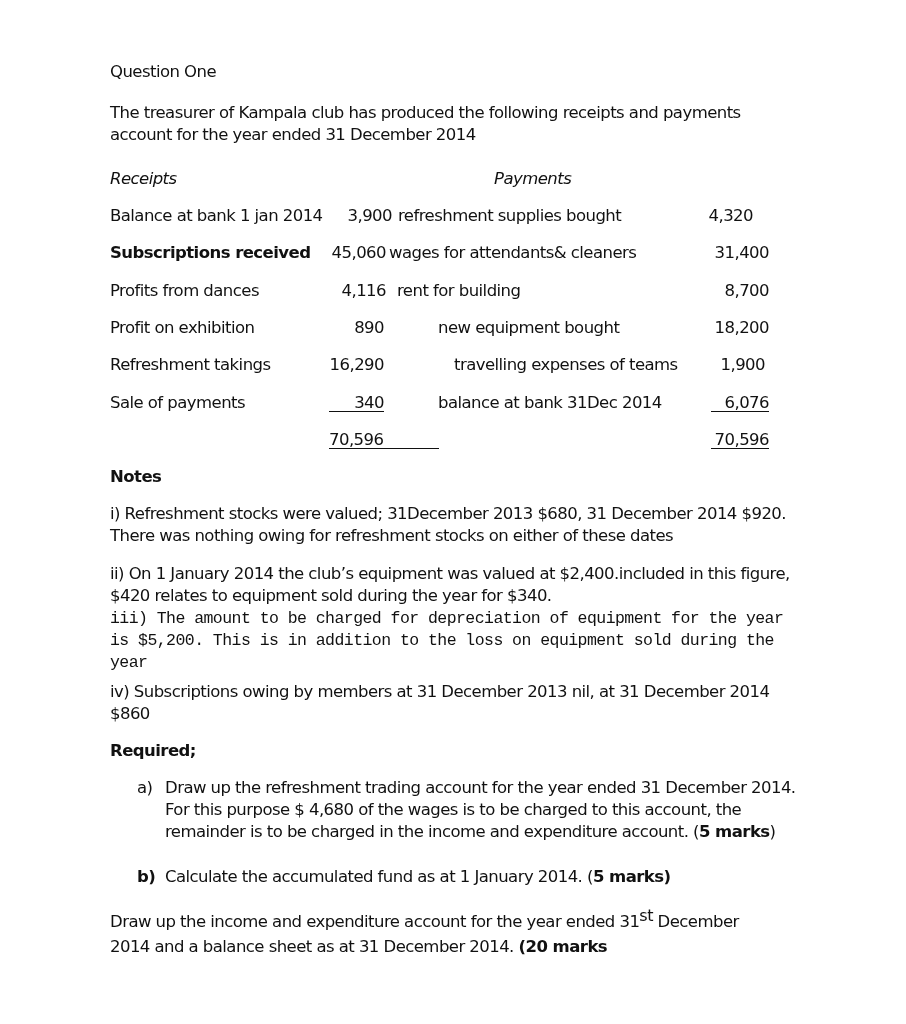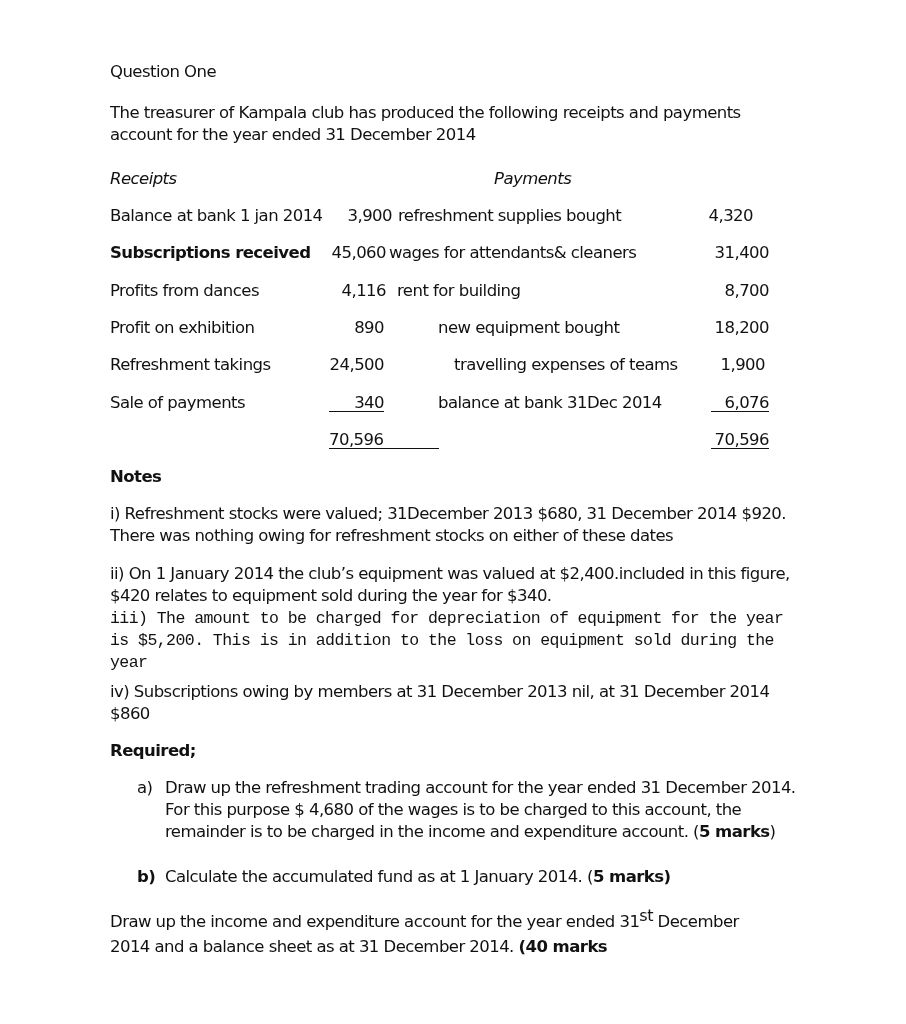--- a/index.html
+++ b/index.html
@@ -44,21 +44,21 @@
   <div class="abs right" style="left:320px; width:66px; top:280px;">4,116</div>
   <div class="abs" style="left:397px; top:280px;">rent for building</div>
   <div class="abs right" style="left:700px; width:69px; top:280px;">8,700</div>
 
   <div class="abs" style="left:110px; top:317px;">Profit on exhibition</div>
   <div class="abs right" style="left:320px; width:64px; top:317px;">890</div>
   <div class="abs" style="left:438px; top:317px;">new equipment bought</div>
   <div class="abs right" style="left:700px; width:69px; top:317px;">18,200</div>
 
   <div class="abs" style="left:110px; top:354px;">Refreshment takings</div>
-  <div class="abs right" style="left:320px; width:64px; top:354px;">24,500</div>
+  <div class="abs right" style="left:320px; width:64px; top:354px;">16,290</div>
   <div class="abs" style="left:438px; top:354px;margin-left:16px;">travelling expenses of teams</div>
   <div class="abs right" style="left:700px; width:65px; top:354px;">1,900</div>
 
   <div class="abs" style="left:110px; top:392px;">Sale of payments</div>
   <div class="abs right" style="left:320px; width:64px; top:392px;">340</div>
   <div class="rule" style="left:329px; width:55px; top:411px;"></div>
   <div class="abs" style="left:438px; top:392px;">balance at bank 31Dec 2014</div>
   <div class="abs right" style="left:700px; width:69px; top:392px;">6,076</div>
   <div class="rule" style="left:711px; width:58px; top:411px;"></div>
 
@@ -80,14 +80,14 @@
   <span class="marker">a)</span>
   <div class="body" style="width:640px;"><span>Draw up the refreshment trading account for the year ended 31 December 2014. For this purpose $ 4,680 of the wages is to be  charged to this account, the remainder is to be charged in the income and expenditure account. (</span><span class="bold">5 marks</span><span>)</span></div>
 </div>
 
 <div class="list-item" style="top:866px;">
   <span class="marker bold">b)</span>
   <div class="body"><span>Calculate the accumulated fund as at 1 January 2014. (</span><span class="bold">5 marks)</span></div>
 </div>
 
 <div class="para" style="top:903px; line-height:25px; width:660px;">
-  <span>Draw up the income and expenditure account for the year ended 31</span><span class="sup">st</span><span> December 2014 and a balance sheet as at 31 December 2014. </span><span class="bold">(40 marks</span>
+  <span>Draw up the income and expenditure account for the year ended 31</span><span class="sup">st</span><span> December 2014 and a balance sheet as at 31 December 2014. </span><span class="bold">(20 marks</span>
 </div>
 
 </body></html>

